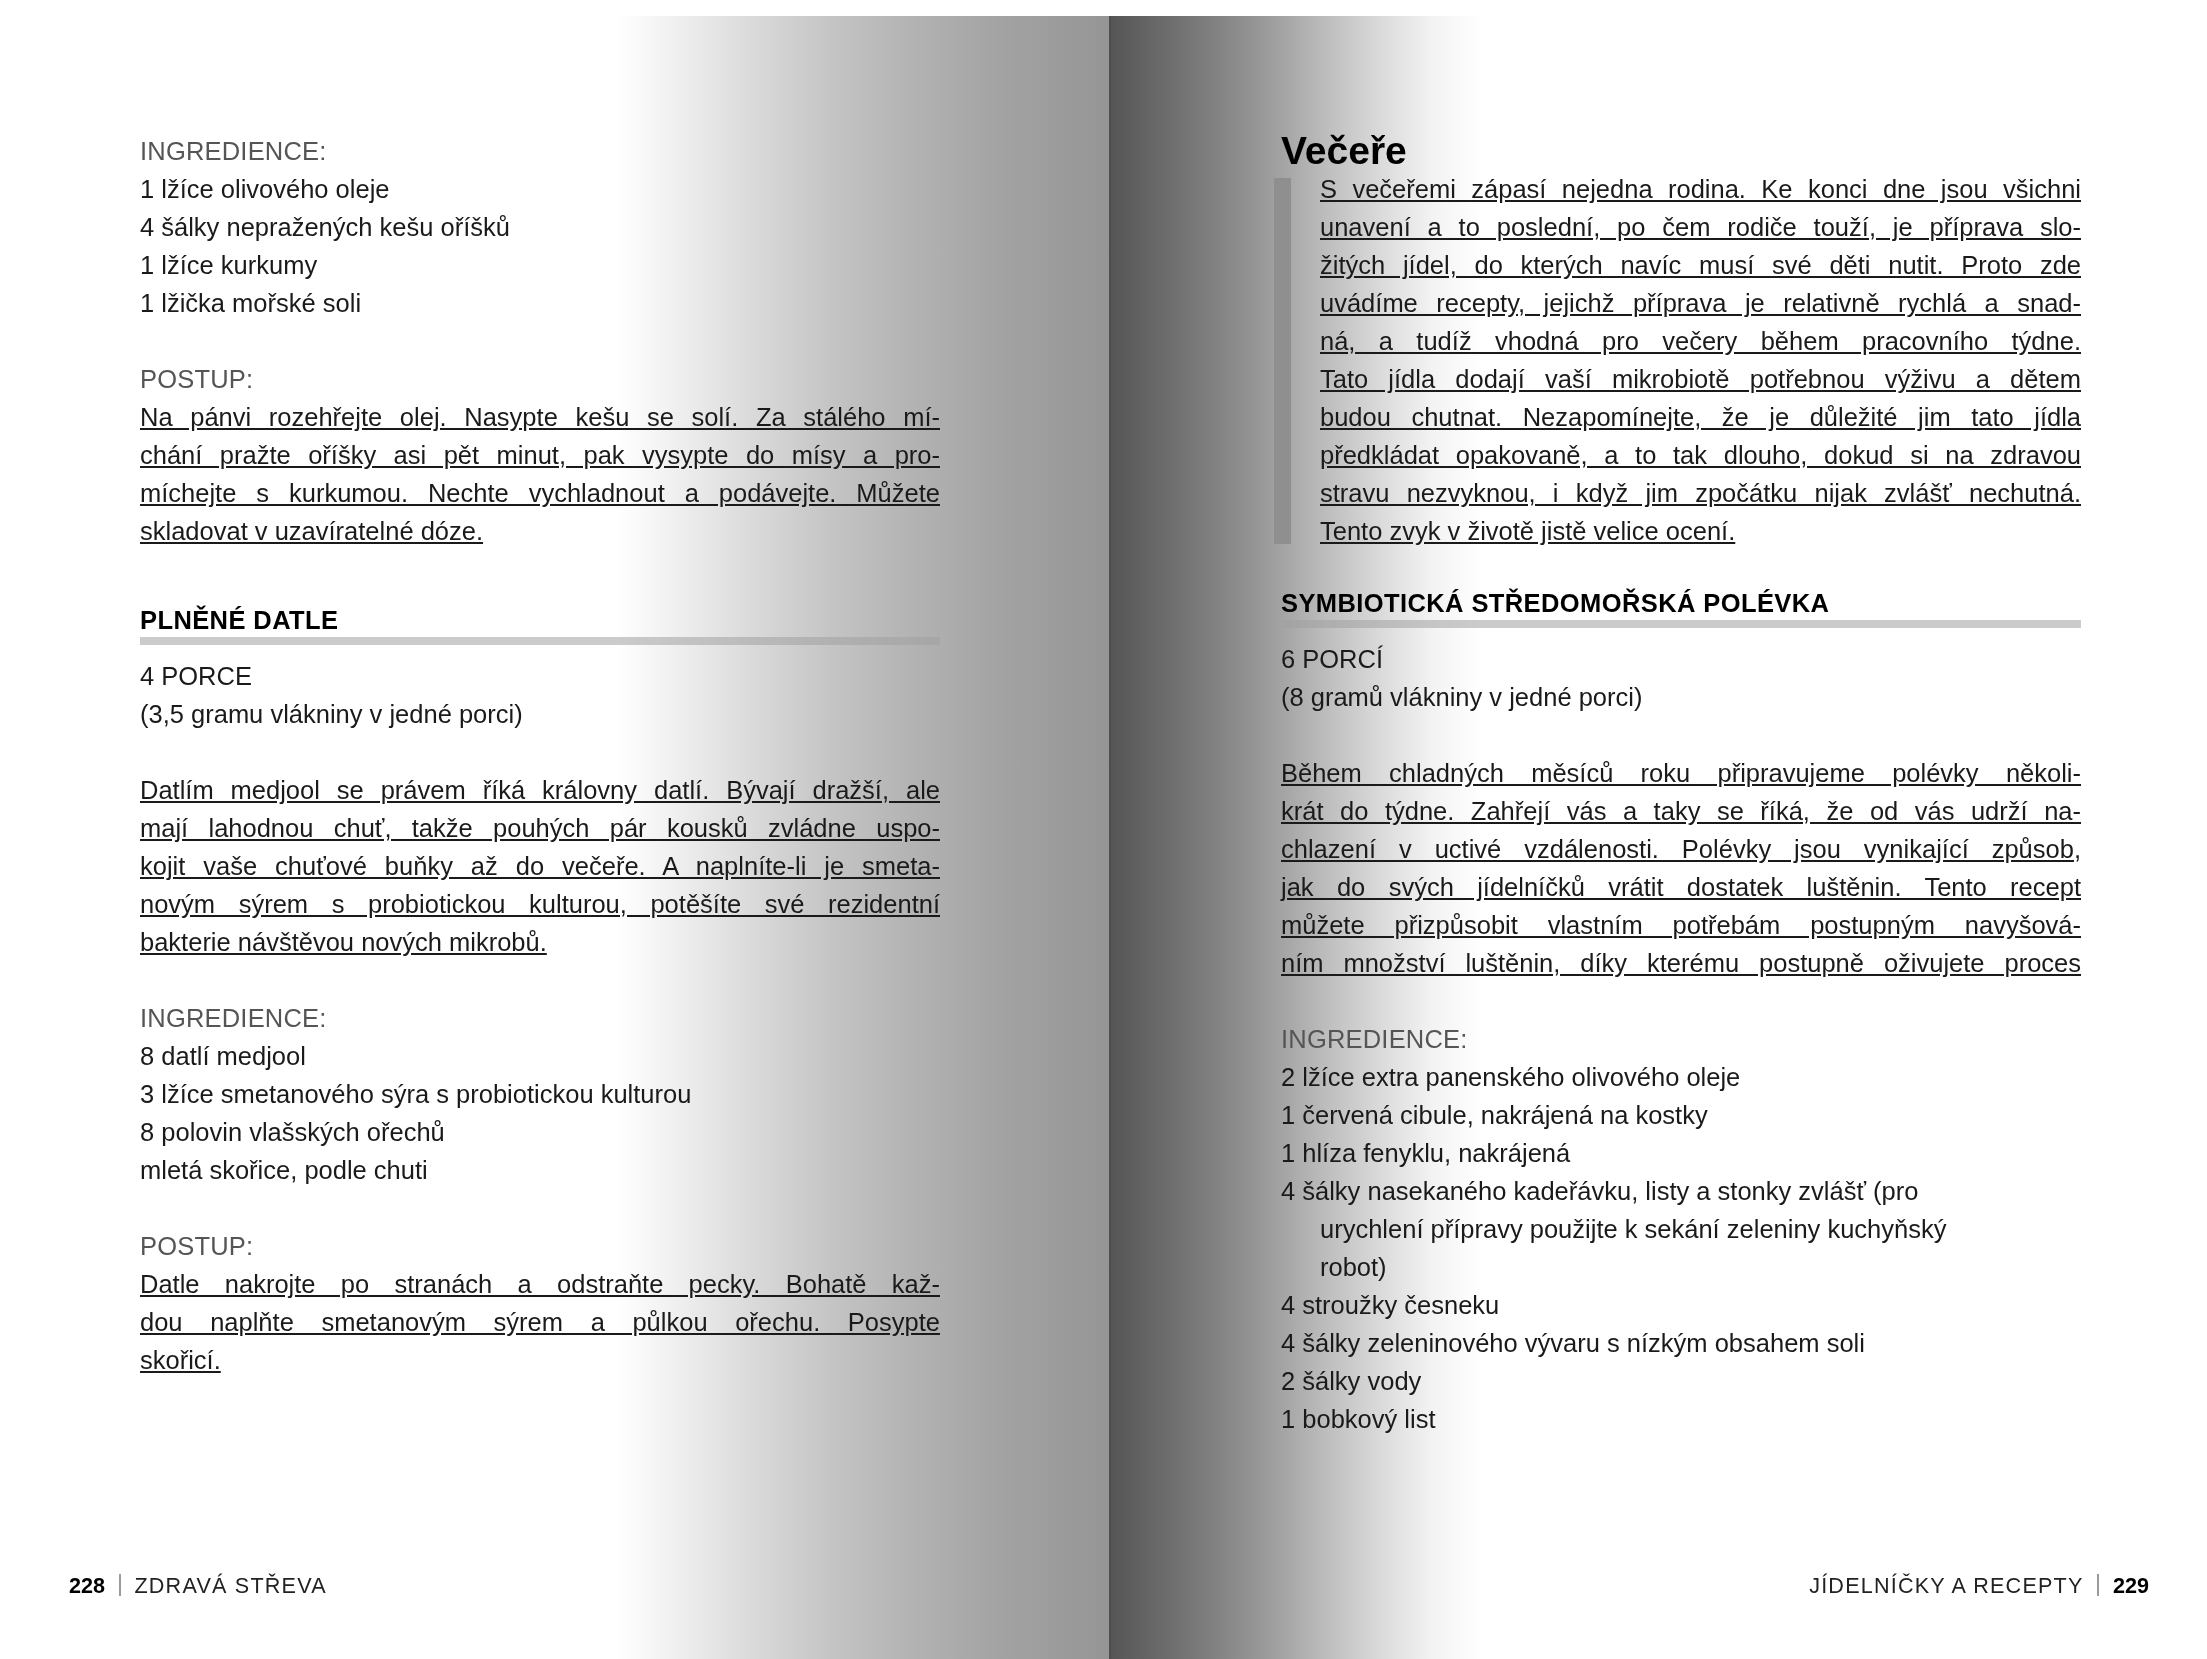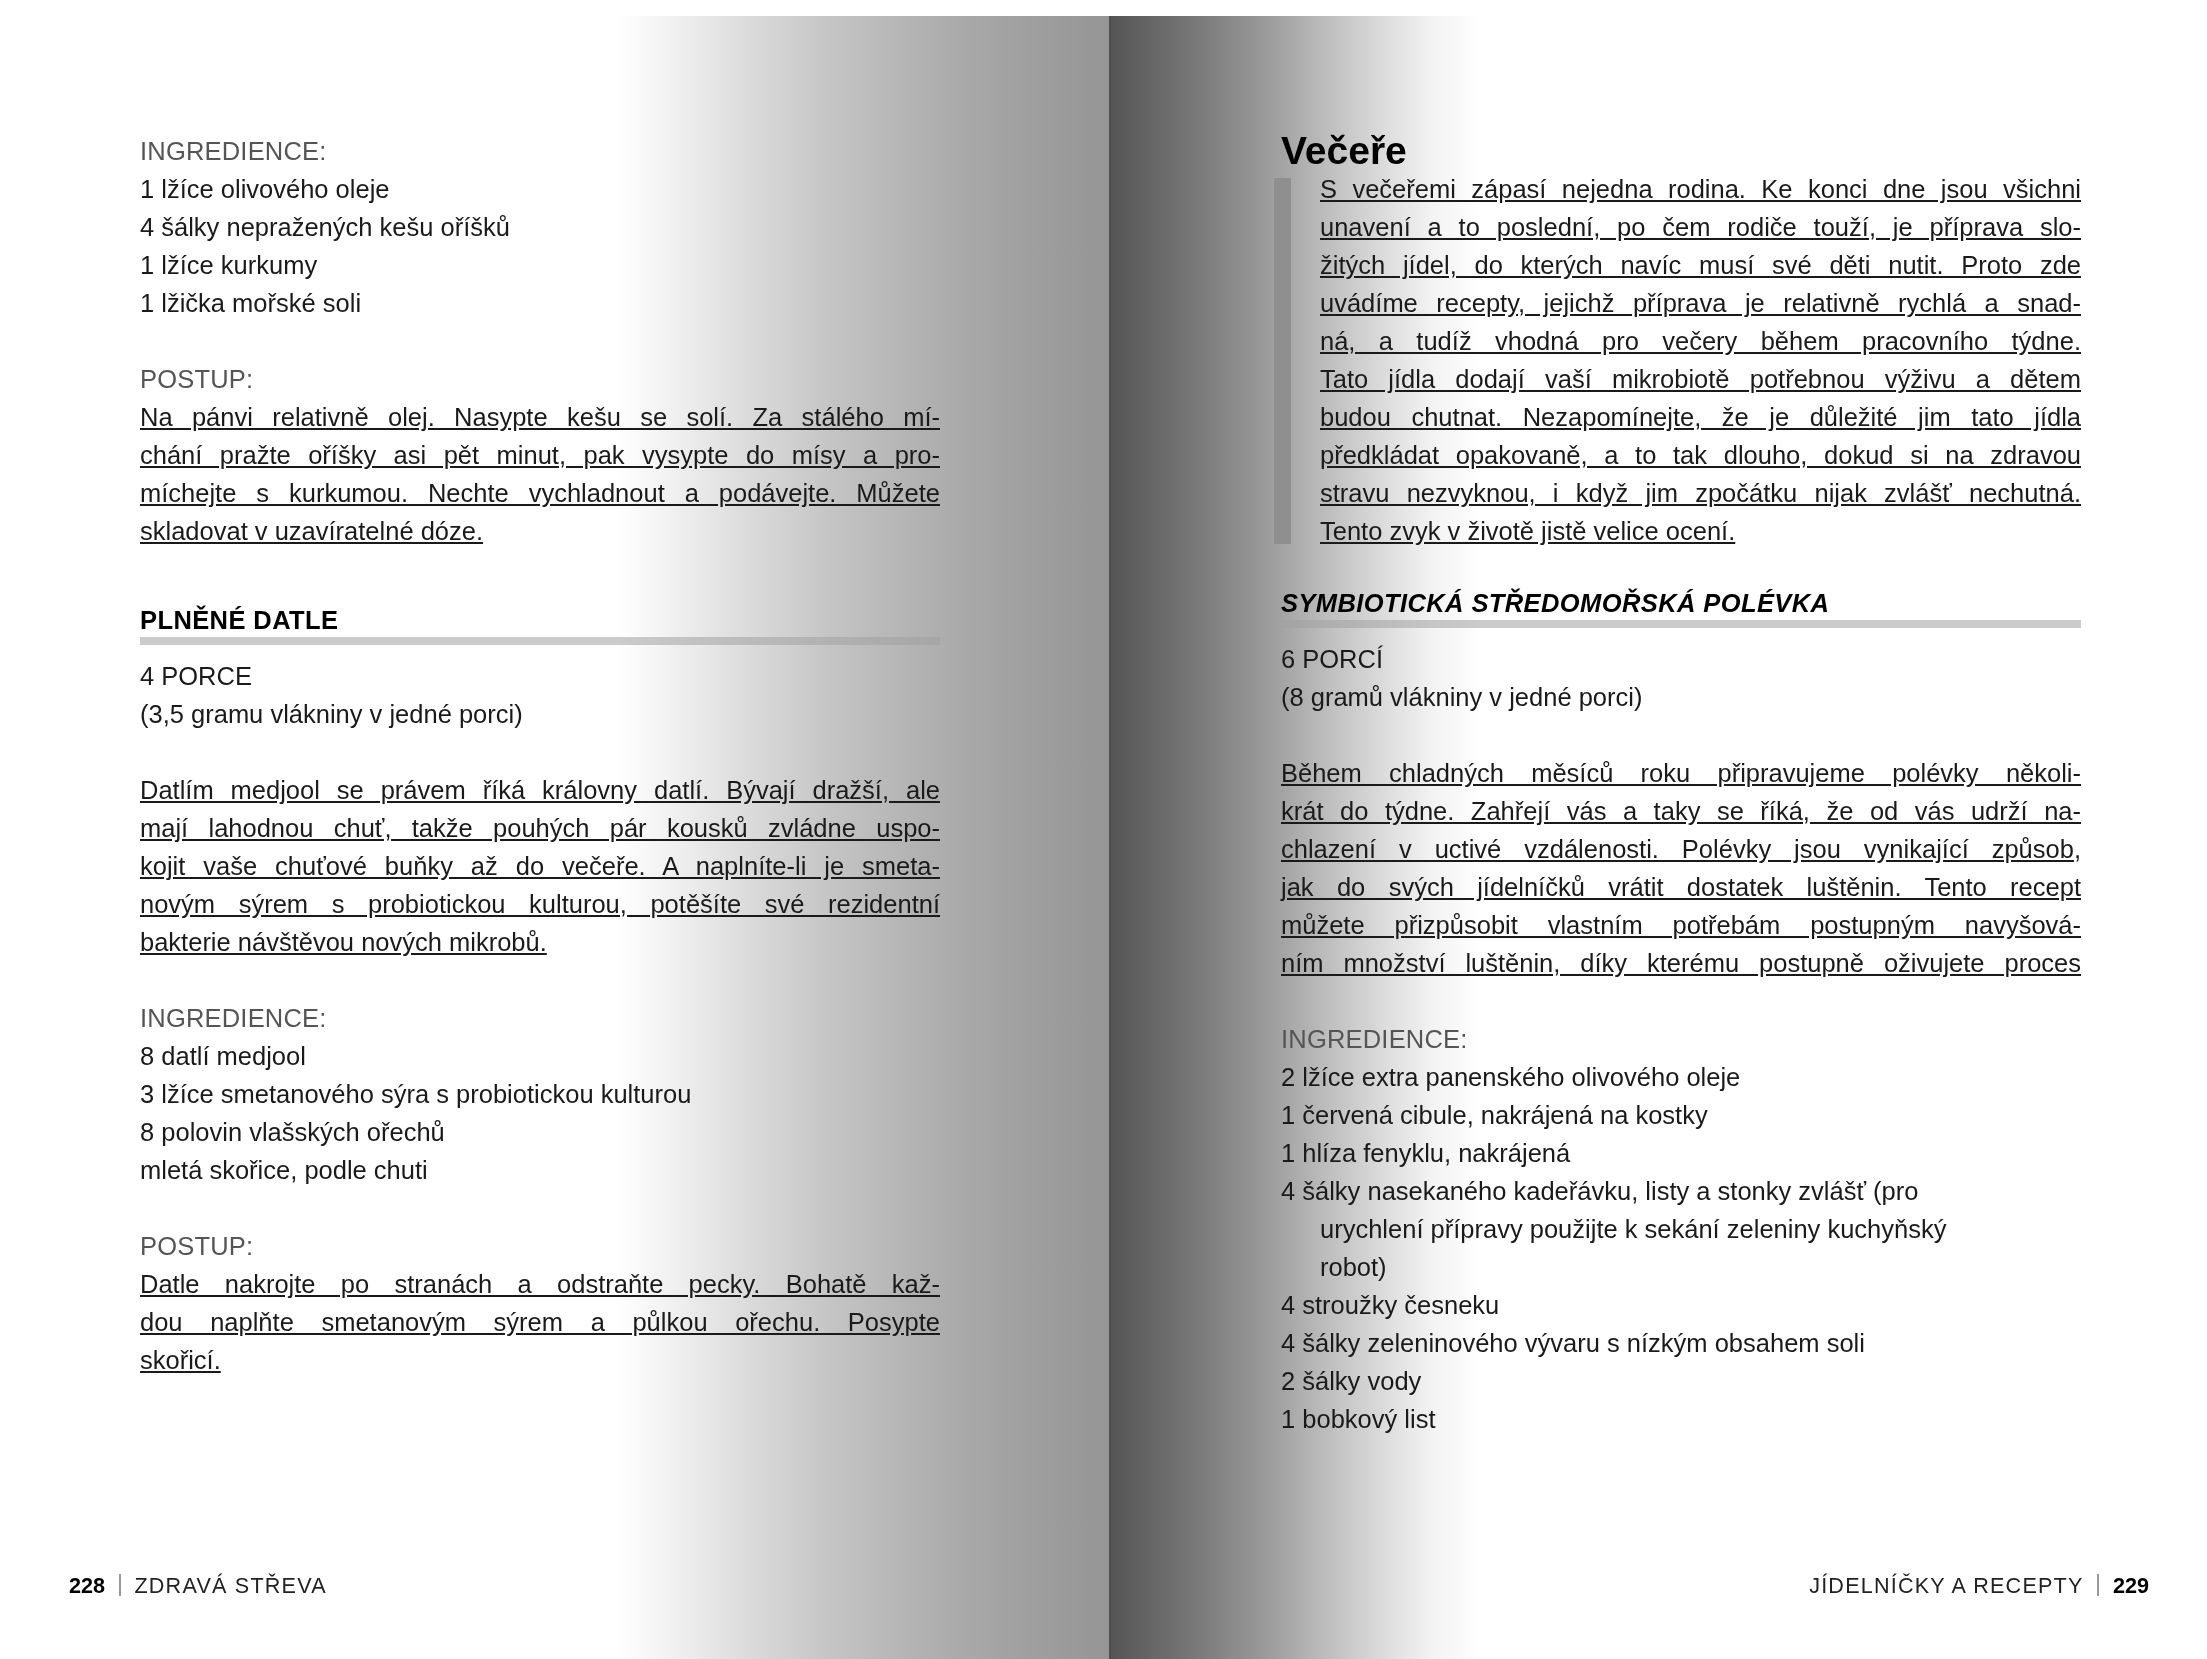--- a/index.html
+++ b/index.html
@@ -160,21 +160,21 @@
         <div class="line">1 lžíce olivového oleje</div>
         <div class="line">4 šálky nepražených kešu oříšků</div>
         <div class="line">1 lžíce kurkumy</div>
         <div class="line">1 lžička mořské soli</div>
       </div>
       <div class="gap"></div>
 
       <div>
         <div class="label line">POSTUP:</div>
         <div class="para">
-          <span class="line">Na pánvi relativně olej. Nasypte kešu se solí. Za stálého mí-</span>
+          <span class="line">Na pánvi rozehřejte olej. Nasypte kešu se solí. Za stálého mí-</span>
           <span class="line">chání pražte oříšky asi pět minut, pak vysypte do mísy a pro-</span>
           <span class="line">míchejte s kurkumou. Nechte vychladnout a podávejte. Můžete</span>
           <span class="line last">skladovat v uzavíratelné dóze.</span>
         </div>
       </div>
 
       <div class="recipe-title" style="margin-top:56px;">PLNĚNÉ DATLE</div>
       <div class="rule"></div>
 
       <div class="line">4 PORCE</div>
@@ -226,21 +226,21 @@
           <span class="line">uvádíme recepty, jejichž příprava je relativně rychlá a snad-</span>
           <span class="line">ná, a tudíž vhodná pro večery během pracovního týdne.</span>
           <span class="line">Tato jídla dodají vaší mikrobiotě potřebnou výživu a dětem</span>
           <span class="line">budou chutnat. Nezapomínejte, že je důležité jim tato jídla</span>
           <span class="line">předkládat opakovaně, a to tak dlouho, dokud si na zdravou</span>
           <span class="line">stravu nezvyknou, i když jim zpočátku nijak zvlášť nechutná.</span>
           <span class="line last">Tento zvyk v životě jistě velice ocení.</span>
         </div>
       </div>
 
-      <div class="recipe-title" style="margin-top:39px;font-style:italic;">SYMBIOTICKÁ STŘEDOMOŘSKÁ POLÉVKA</div>
+      <div class="recipe-title" style="margin-top:39px;">SYMBIOTICKÁ STŘEDOMOŘSKÁ POLÉVKA</div>
       <div class="rule"></div>
 
       <div class="line">6 PORCÍ</div>
       <div class="line">(8 gramů vlákniny v jedné porci)</div>
       <div class="gap"></div>
 
       <div class="para">
         <span class="line">Během chladných měsíců roku připravujeme polévky několi-</span>
         <span class="line">krát do týdne. Zahřejí vás a taky se říká, že od vás udrží na-</span>
         <span class="line">chlazení v uctivé vzdálenosti. Polévky jsou vynikající způsob,</span>

